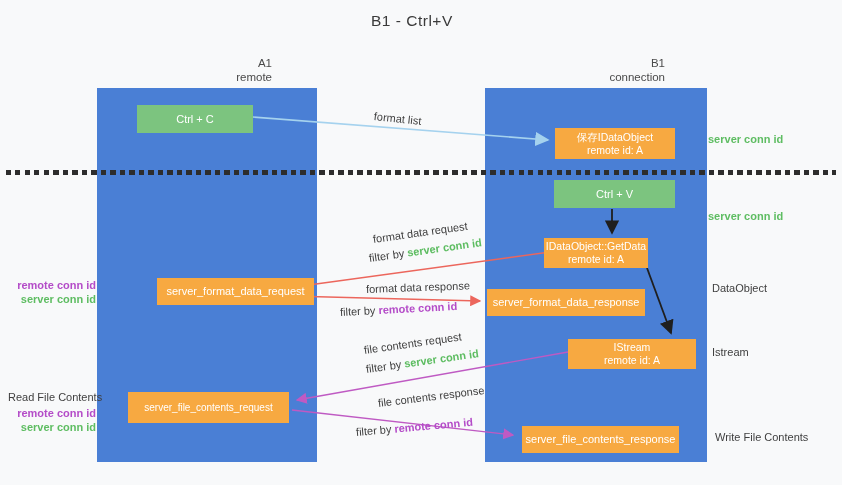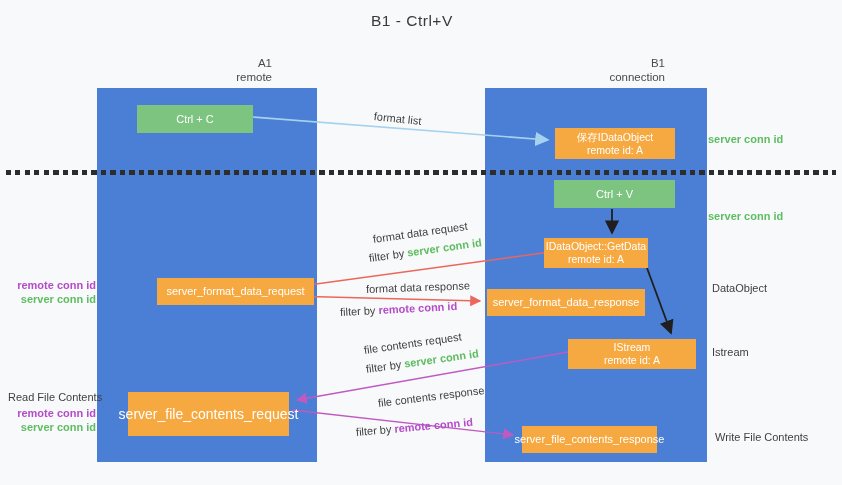--- a/index.html
+++ b/index.html
@@ -100,24 +100,24 @@
   <div class="node orange" style="left:130px;top:278px;width:157px;height:27px;font-size:11px;margin-left:27px;">
     <span>server_format_data_request</span>
   </div>
   <div class="node orange" style="left:487px;top:289px;width:158px;height:27px;font-size:11px;">
     <span>server_format_data_response</span>
   </div>
   <div class="node orange" style="left:568px;top:339px;width:128px;height:30px;">
     <span>IStream</span>
     <span>remote id: A</span>
   </div>
-  <div class="node orange" style="left:128px;top:392px;width:161px;height:44px;font-size:14px;">
+  <div class="node orange" style="left:128px;top:392px;width:161px;height:31px;font-size:10px;">
     <span>server_file_contents_request</span>
   </div>
-  <div class="node orange" style="left:522px;top:426px;width:135px;height:27px;font-size:11px;">
+  <div class="node orange" style="left:522px;top:426px;width:157px;height:27px;font-size:11px;">
     <span>server_file_contents_response</span>
   </div>
 
   <div class="lbl rot" style="left:374px;top:110px;transform:rotate(6deg);">format list</div>
 
   <div class="lbl rot" style="left:373px;top:233px;transform:rotate(-8deg);">format data request</div>
   <div class="lbl rot" style="left:369px;top:252px;transform:rotate(-8deg);">
     <span class="fb">filter by</span><span class="green-t">server conn id</span>
   </div>
 

